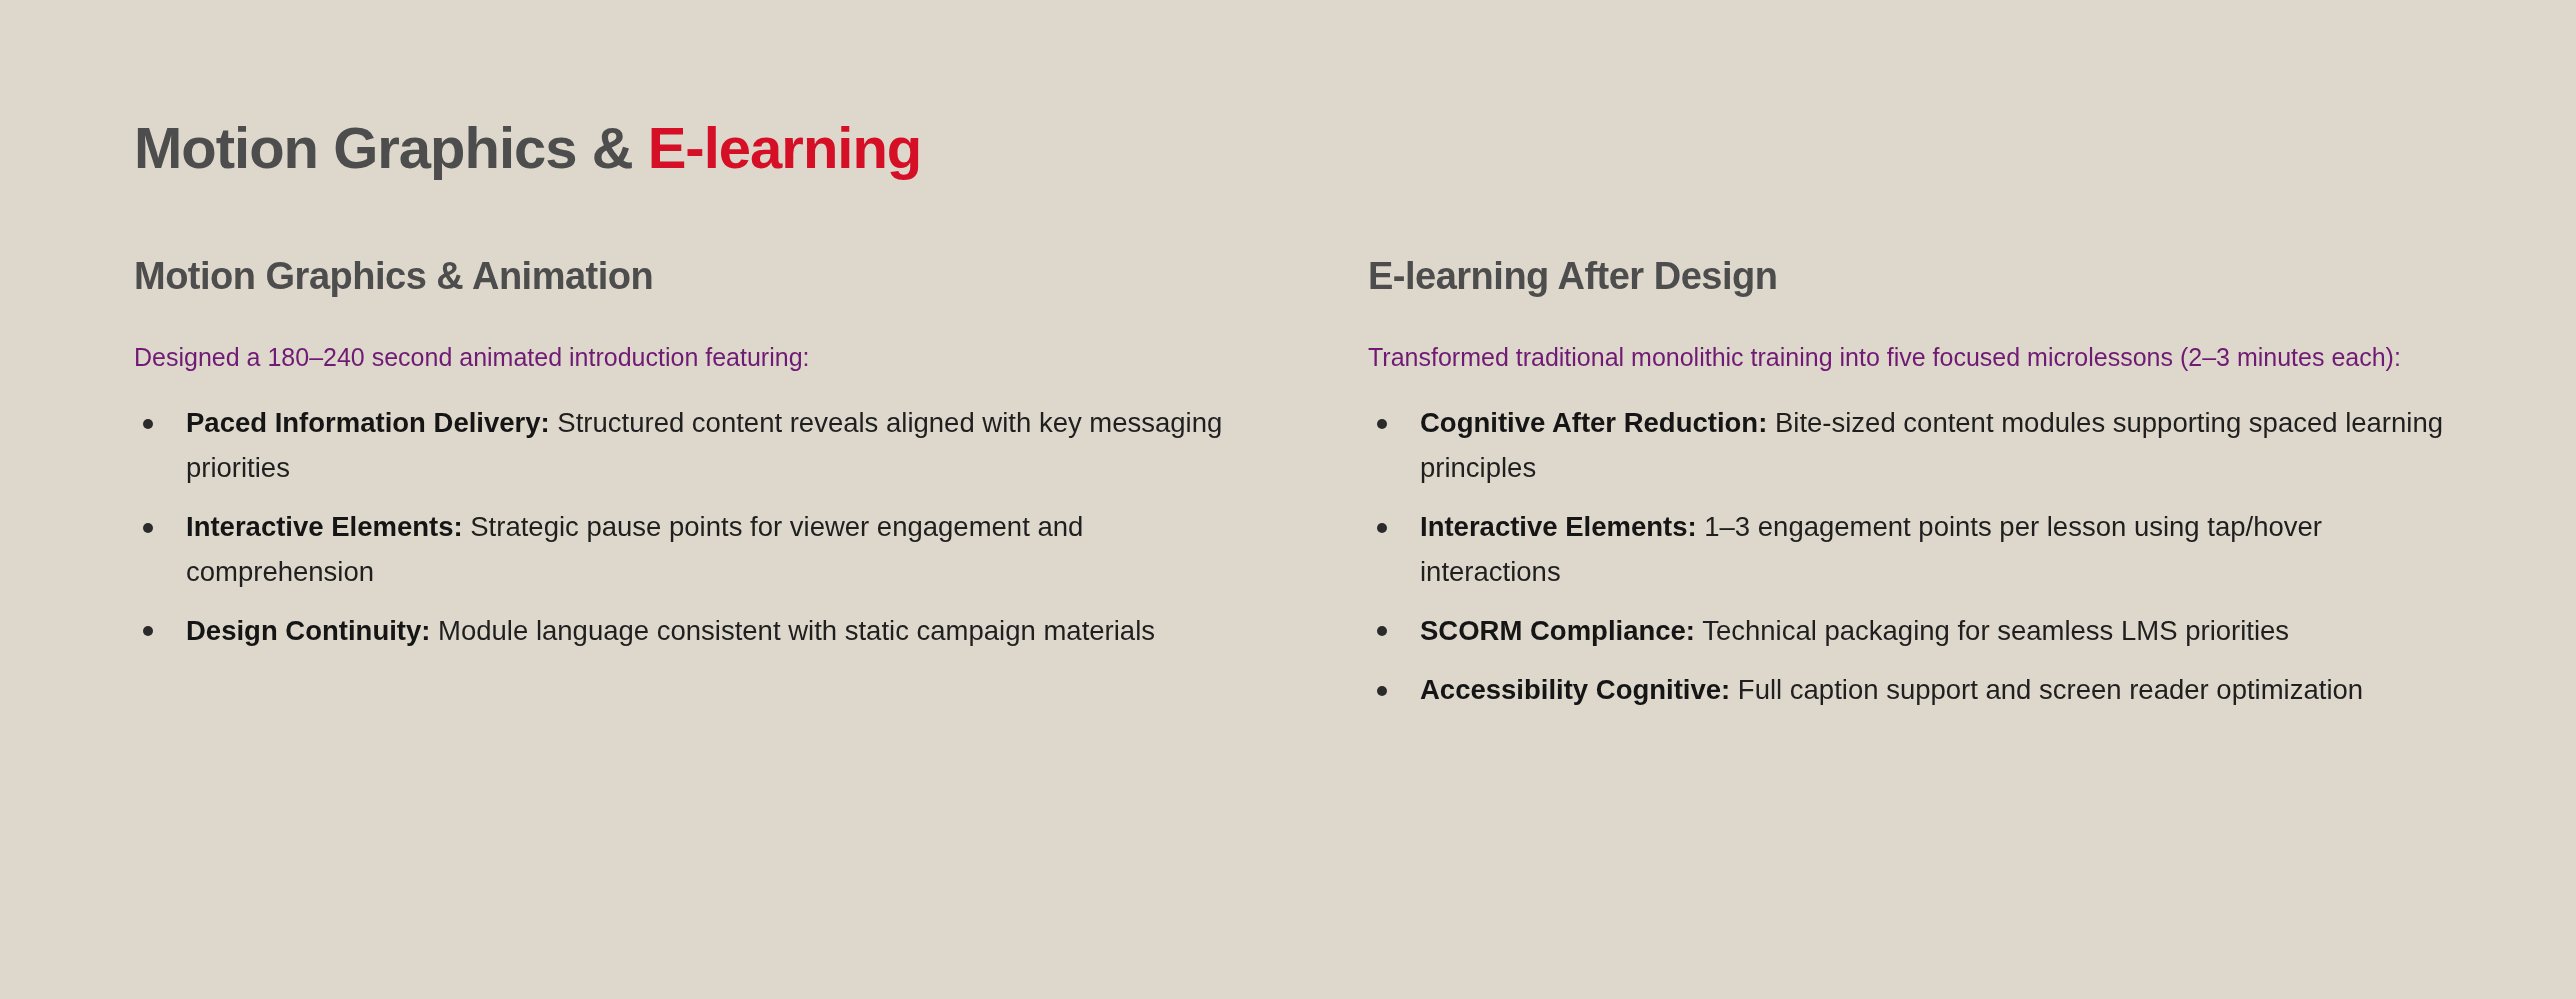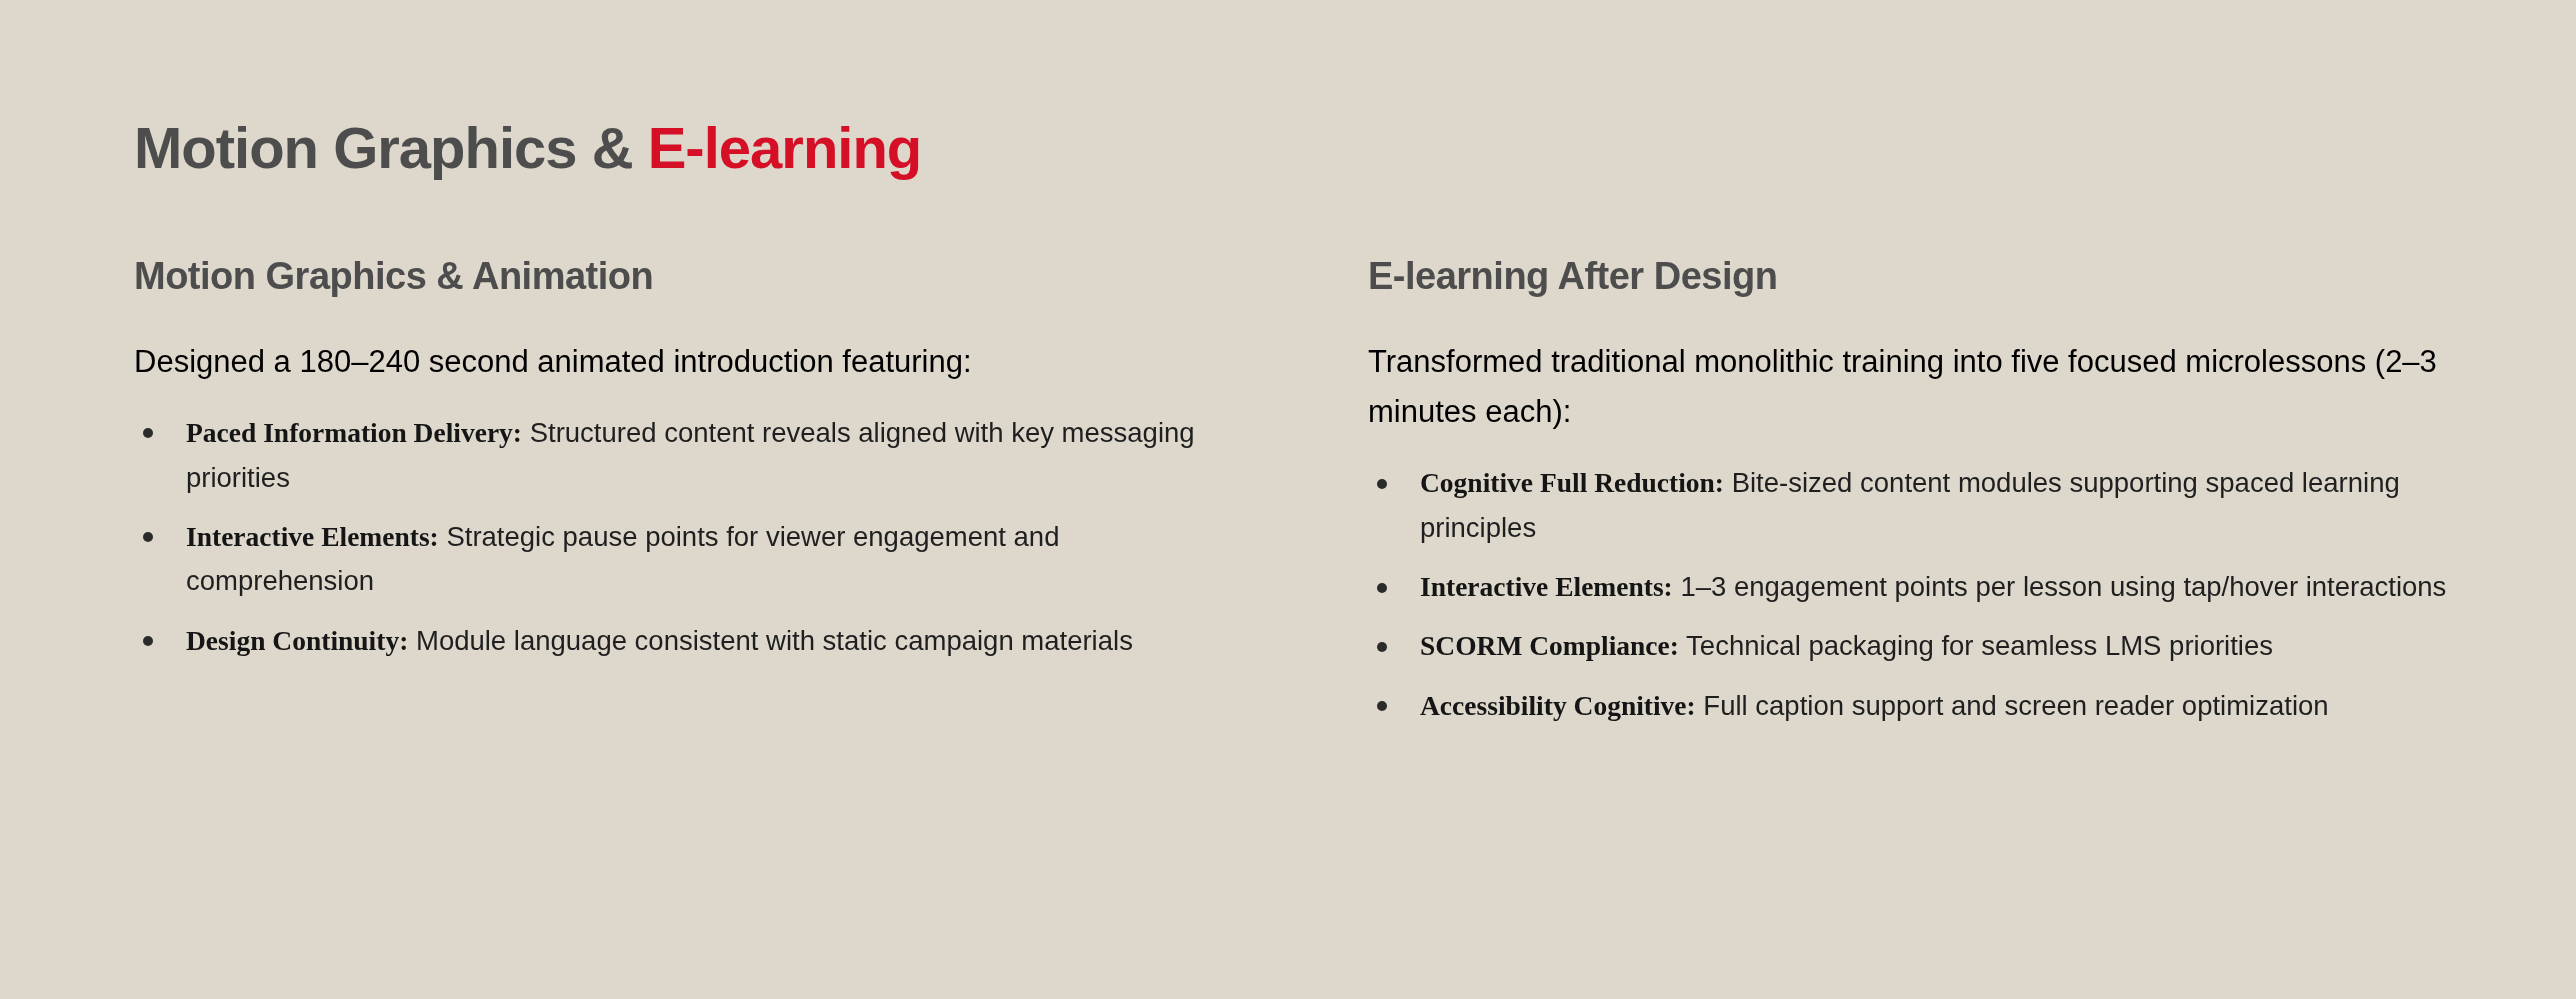--- a/index.html
+++ b/index.html
@@ -52,23 +52,23 @@
   }
   .col-heading {
     font-size: 38px;
     font-weight: 700;
     letter-spacing: -0.5px;
     color: #4d4d4d;
     margin: 0 0 39px 0;
     line-height: 1.1;
   }
   .col-intro {
-    font-size: 31px;
+    font-size: 25px;
     font-weight: 400;
-    color: #000000;
+    color: #701a75;
     line-height: 1.62;
     margin: 0 0 24px 0;
     max-width: 1073px;
   }
   .col-list {
     list-style: none;
     margin: 0;
     padding: 0;
   }
   .col-list li {
@@ -85,21 +85,20 @@
     left: 9.4px;
     top: 17.4px;
     width: 10px;
     height: 10px;
     border-radius: 50%;
     background: #2b2b2b;
   }
   .col-list li .lead {
     font-weight: 700;
     color: #151515;
-    font-family: Liberation Serif, serif;
   }
   .col-list li .rest {
     font-weight: 400;
   }
 </style>
 </head>
 <body>
 
 <div class="slide">
 
@@ -127,21 +126,21 @@
         </li>
       </ul>
     </section>
 
     <section class="column">
       <h2 class="col-heading">E-learning After Design</h2>
       <p class="col-intro">Transformed traditional monolithic training into five focused microlessons (2–3 minutes each):</p>
       <ul class="col-list">
         <li>
           <span class="bullet"></span>
-          <span class="lead">Cognitive Full Reduction:</span><span class="rest"> Bite-sized content modules supporting spaced learning principles</span>
+          <span class="lead">Cognitive After Reduction:</span><span class="rest"> Bite-sized content modules supporting spaced learning principles</span>
         </li>
         <li>
           <span class="bullet"></span>
           <span class="lead">Interactive Elements:</span><span class="rest"> 1–3 engagement points per lesson using tap/hover interactions</span>
         </li>
         <li>
           <span class="bullet"></span>
           <span class="lead">SCORM Compliance:</span><span class="rest"> Technical packaging for seamless LMS priorities</span>
         </li>
         <li>

